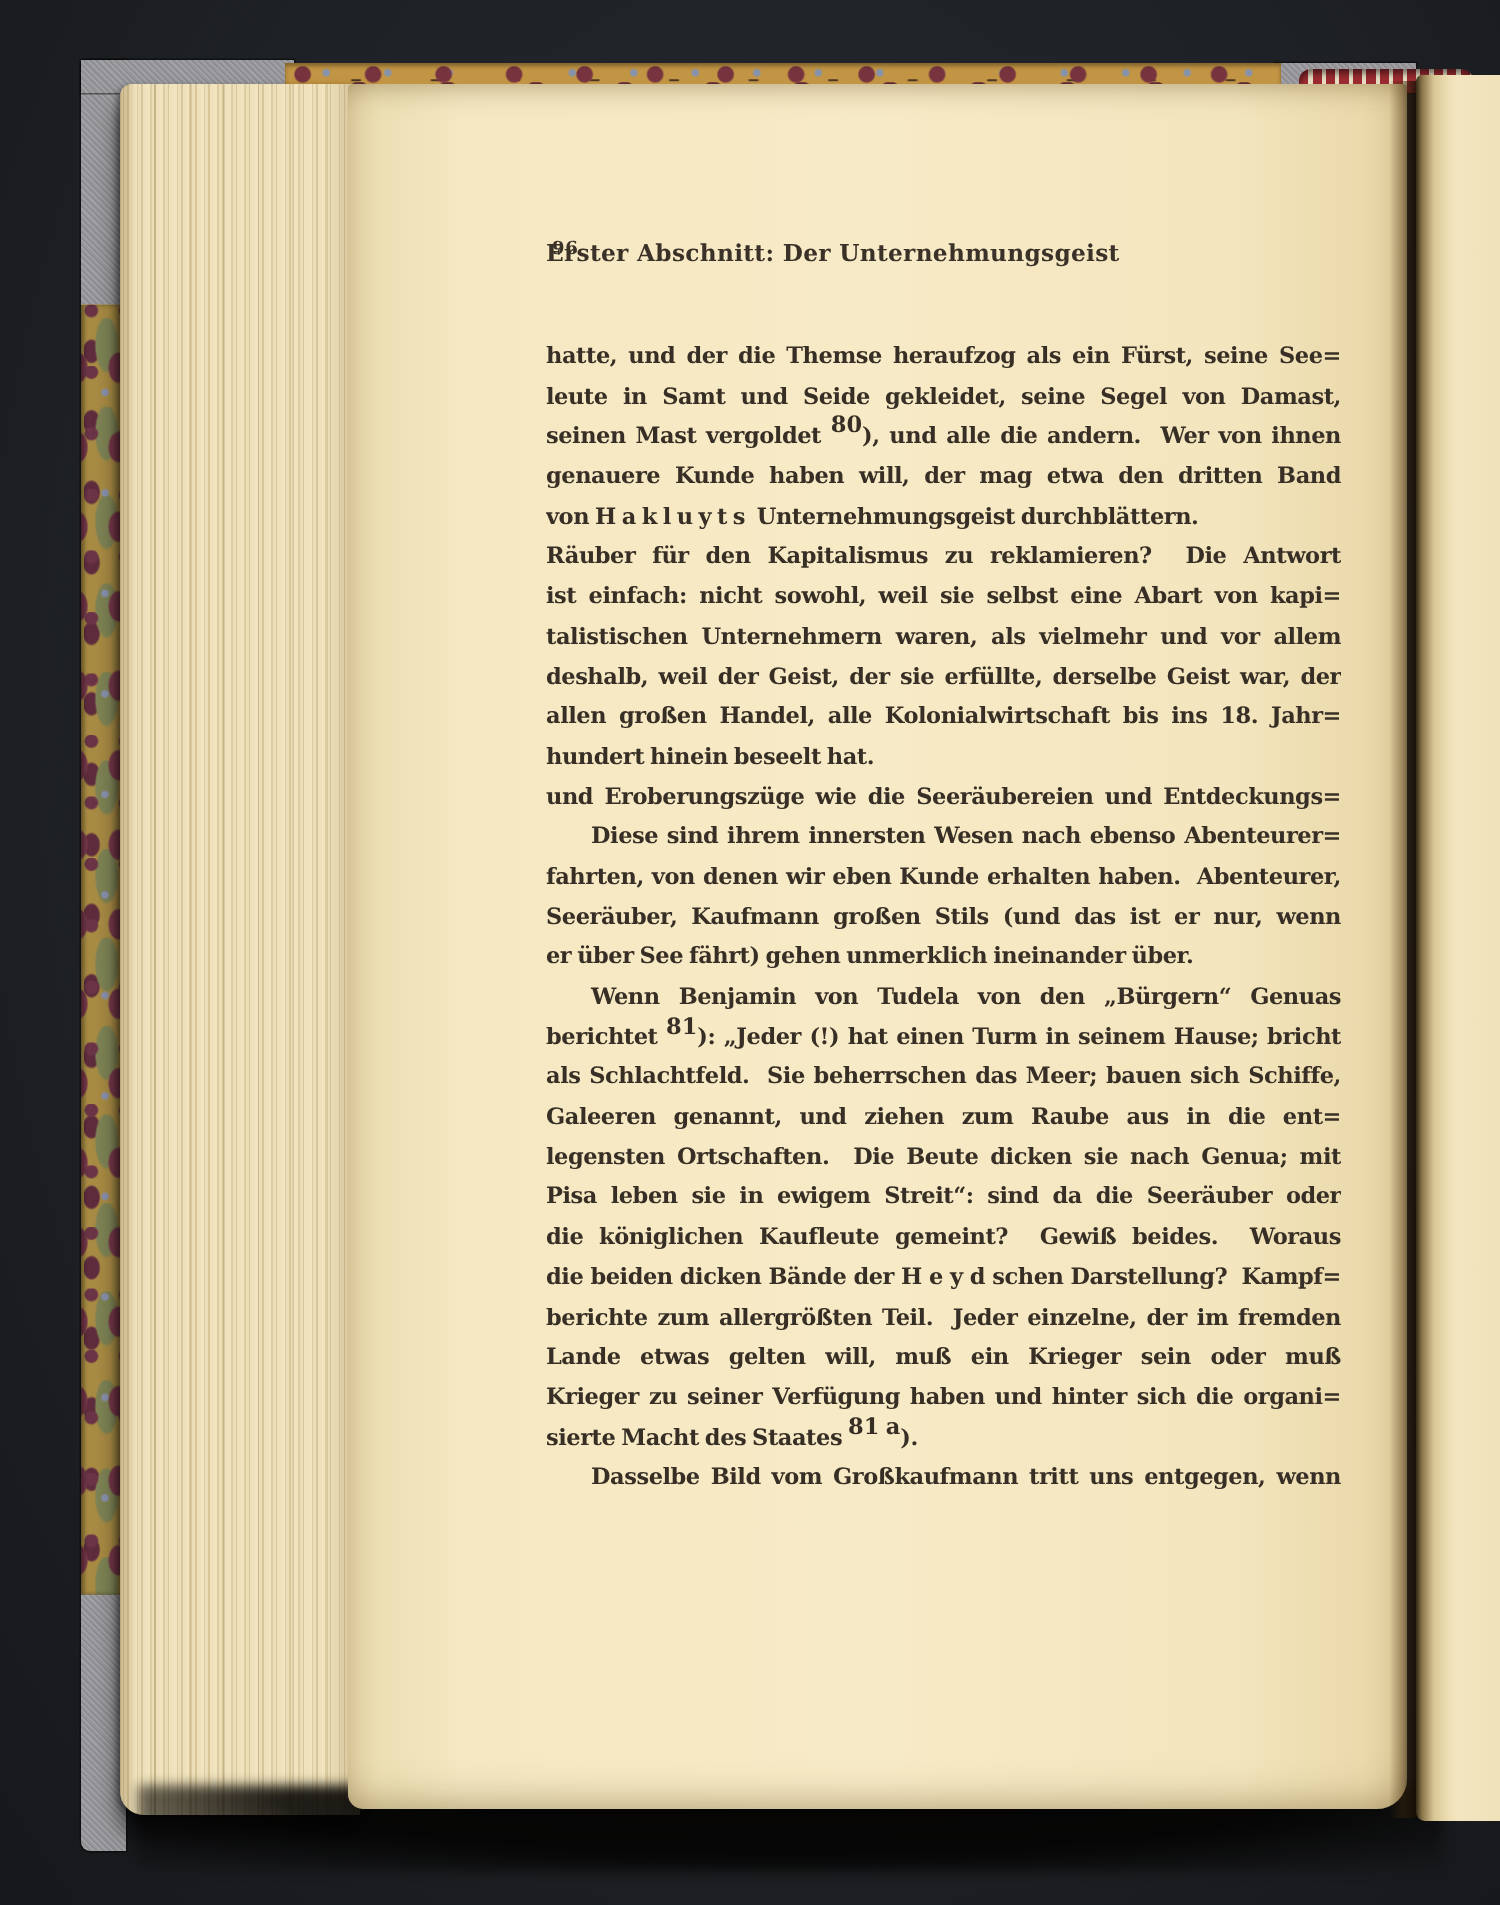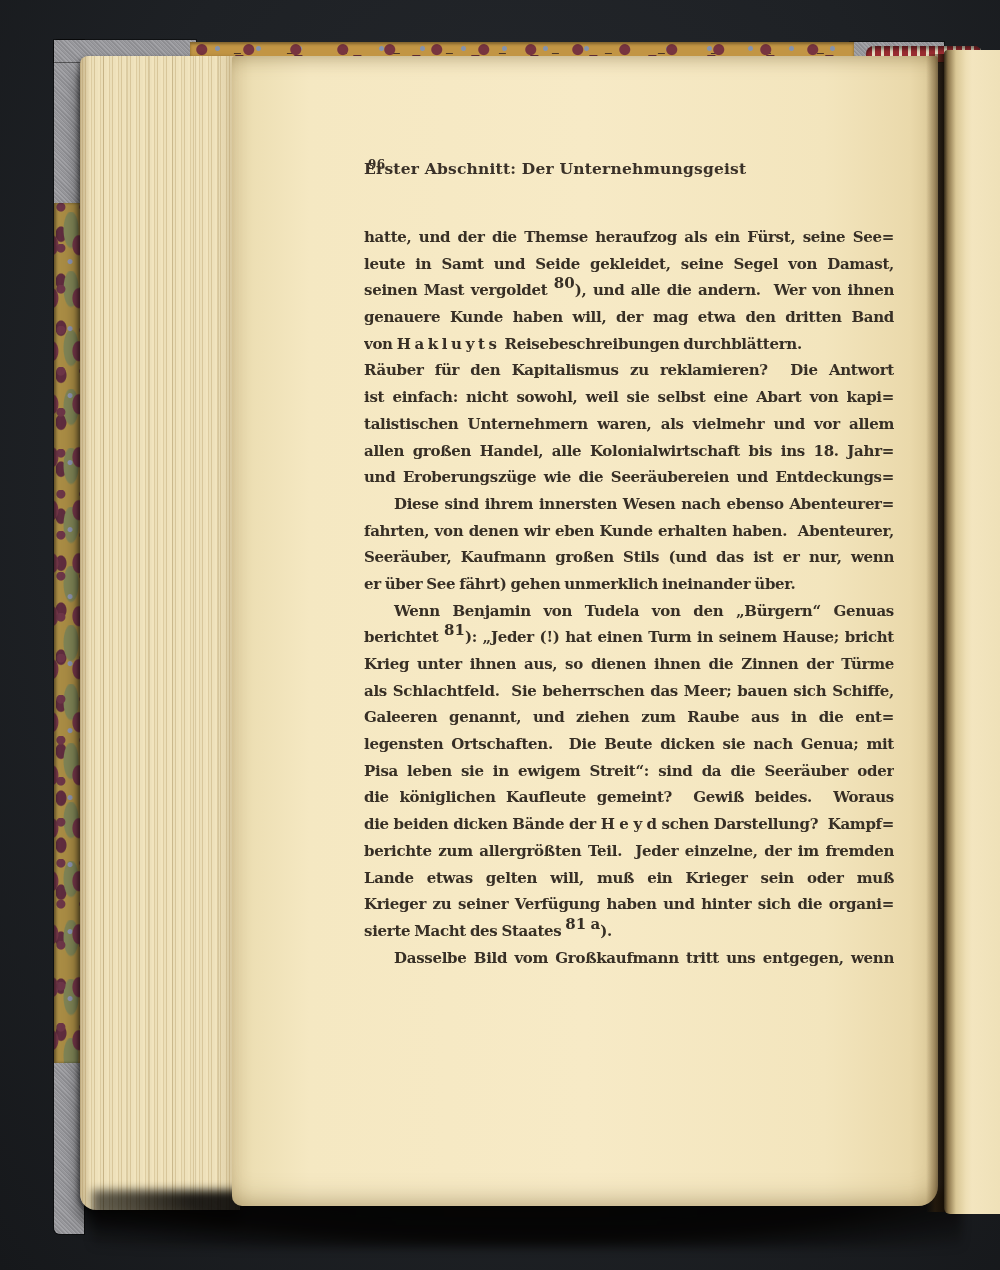--- a/index.html
+++ b/index.html
@@ -122,33 +122,34 @@
   <div class="page-main">
     <div class="page-header">
       <span class="folio">96</span>
       <span class="running-head">Erster Abschnitt: Der Unternehmungsgeist</span>
     </div>
     <div class="text-block">
         <div class="line">hatte, und der die Themse heraufzog als ein Fürst, seine See=</div>
         <div class="line">leute in Samt und Seide gekleidet, seine Segel von Damast,</div>
         <div class="line"><span>seinen Mast vergoldet </span><sup>80</sup><span>), und alle die andern.  Wer von ihnen</span></div>
         <div class="line">genauere Kunde haben will, der mag etwa den dritten Band</div>
-        <div class="line end">von H a k l u y t s  Reisebeschreibungen durchblättern.</div>
+        <div class="line end">von H a k l u y t s  Unternehmungsgeist durchblättern.</div>
         <div class="line">Räuber für den Kapitalismus zu reklamieren?  Die Antwort</div>
         <div class="line">ist einfach: nicht sowohl, weil sie selbst eine Abart von kapi=</div>
         <div class="line">talistischen Unternehmern waren, als vielmehr und vor allem</div>
+        <div class="line">deshalb, weil der Geist, der sie erfüllte, derselbe Geist war, der</div>
         <div class="line">allen großen Handel, alle Kolonialwirtschaft bis ins 18. Jahr=</div>
+        <div class="line end">hundert hinein beseelt hat.</div>
         <div class="line">und Eroberungszüge wie die Seeräubereien und Entdeckungs=</div>
         <div class="line indent">Diese sind ihrem innersten Wesen nach ebenso Abenteurer=</div>
         <div class="line">fahrten, von denen wir eben Kunde erhalten haben.  Abenteurer,</div>
         <div class="line">Seeräuber, Kaufmann großen Stils (und das ist er nur, wenn</div>
         <div class="line end">er über See fährt) gehen unmerklich ineinander über.</div>
         <div class="line indent">Wenn Benjamin von Tudela von den „Bürgern“ Genuas</div>
         <div class="line"><span>berichtet </span><sup>81</sup><span>): „Jeder (!) hat einen Turm in seinem Hause; bricht</span></div>
-        <div class="line">Krieg unter ihnen aus, so dienen ihnen die Zinnen der Türme</div>
         <div class="line">als Schlachtfeld.  Sie beherrschen das Meer; bauen sich Schiffe,</div>
         <div class="line">Galeeren genannt, und ziehen zum Raube aus in die ent=</div>
         <div class="line">legensten Ortschaften.  Die Beute dicken sie nach Genua; mit</div>
         <div class="line">Pisa leben sie in ewigem Streit“: sind da die Seeräuber oder</div>
         <div class="line">die königlichen Kaufleute gemeint?  Gewiß beides.  Woraus</div>
         <div class="line">die beiden dicken Bände der H e y d schen Darstellung?  Kampf=</div>
         <div class="line">berichte zum allergrößten Teil.  Jeder einzelne, der im fremden</div>
         <div class="line">Lande etwas gelten will, muß ein Krieger sein oder muß</div>
         <div class="line">Krieger zu seiner Verfügung haben und hinter sich die organi=</div>
         <div class="line end"><span>sierte Macht des Staates </span><sup>81 a</sup><span>).</span></div>

